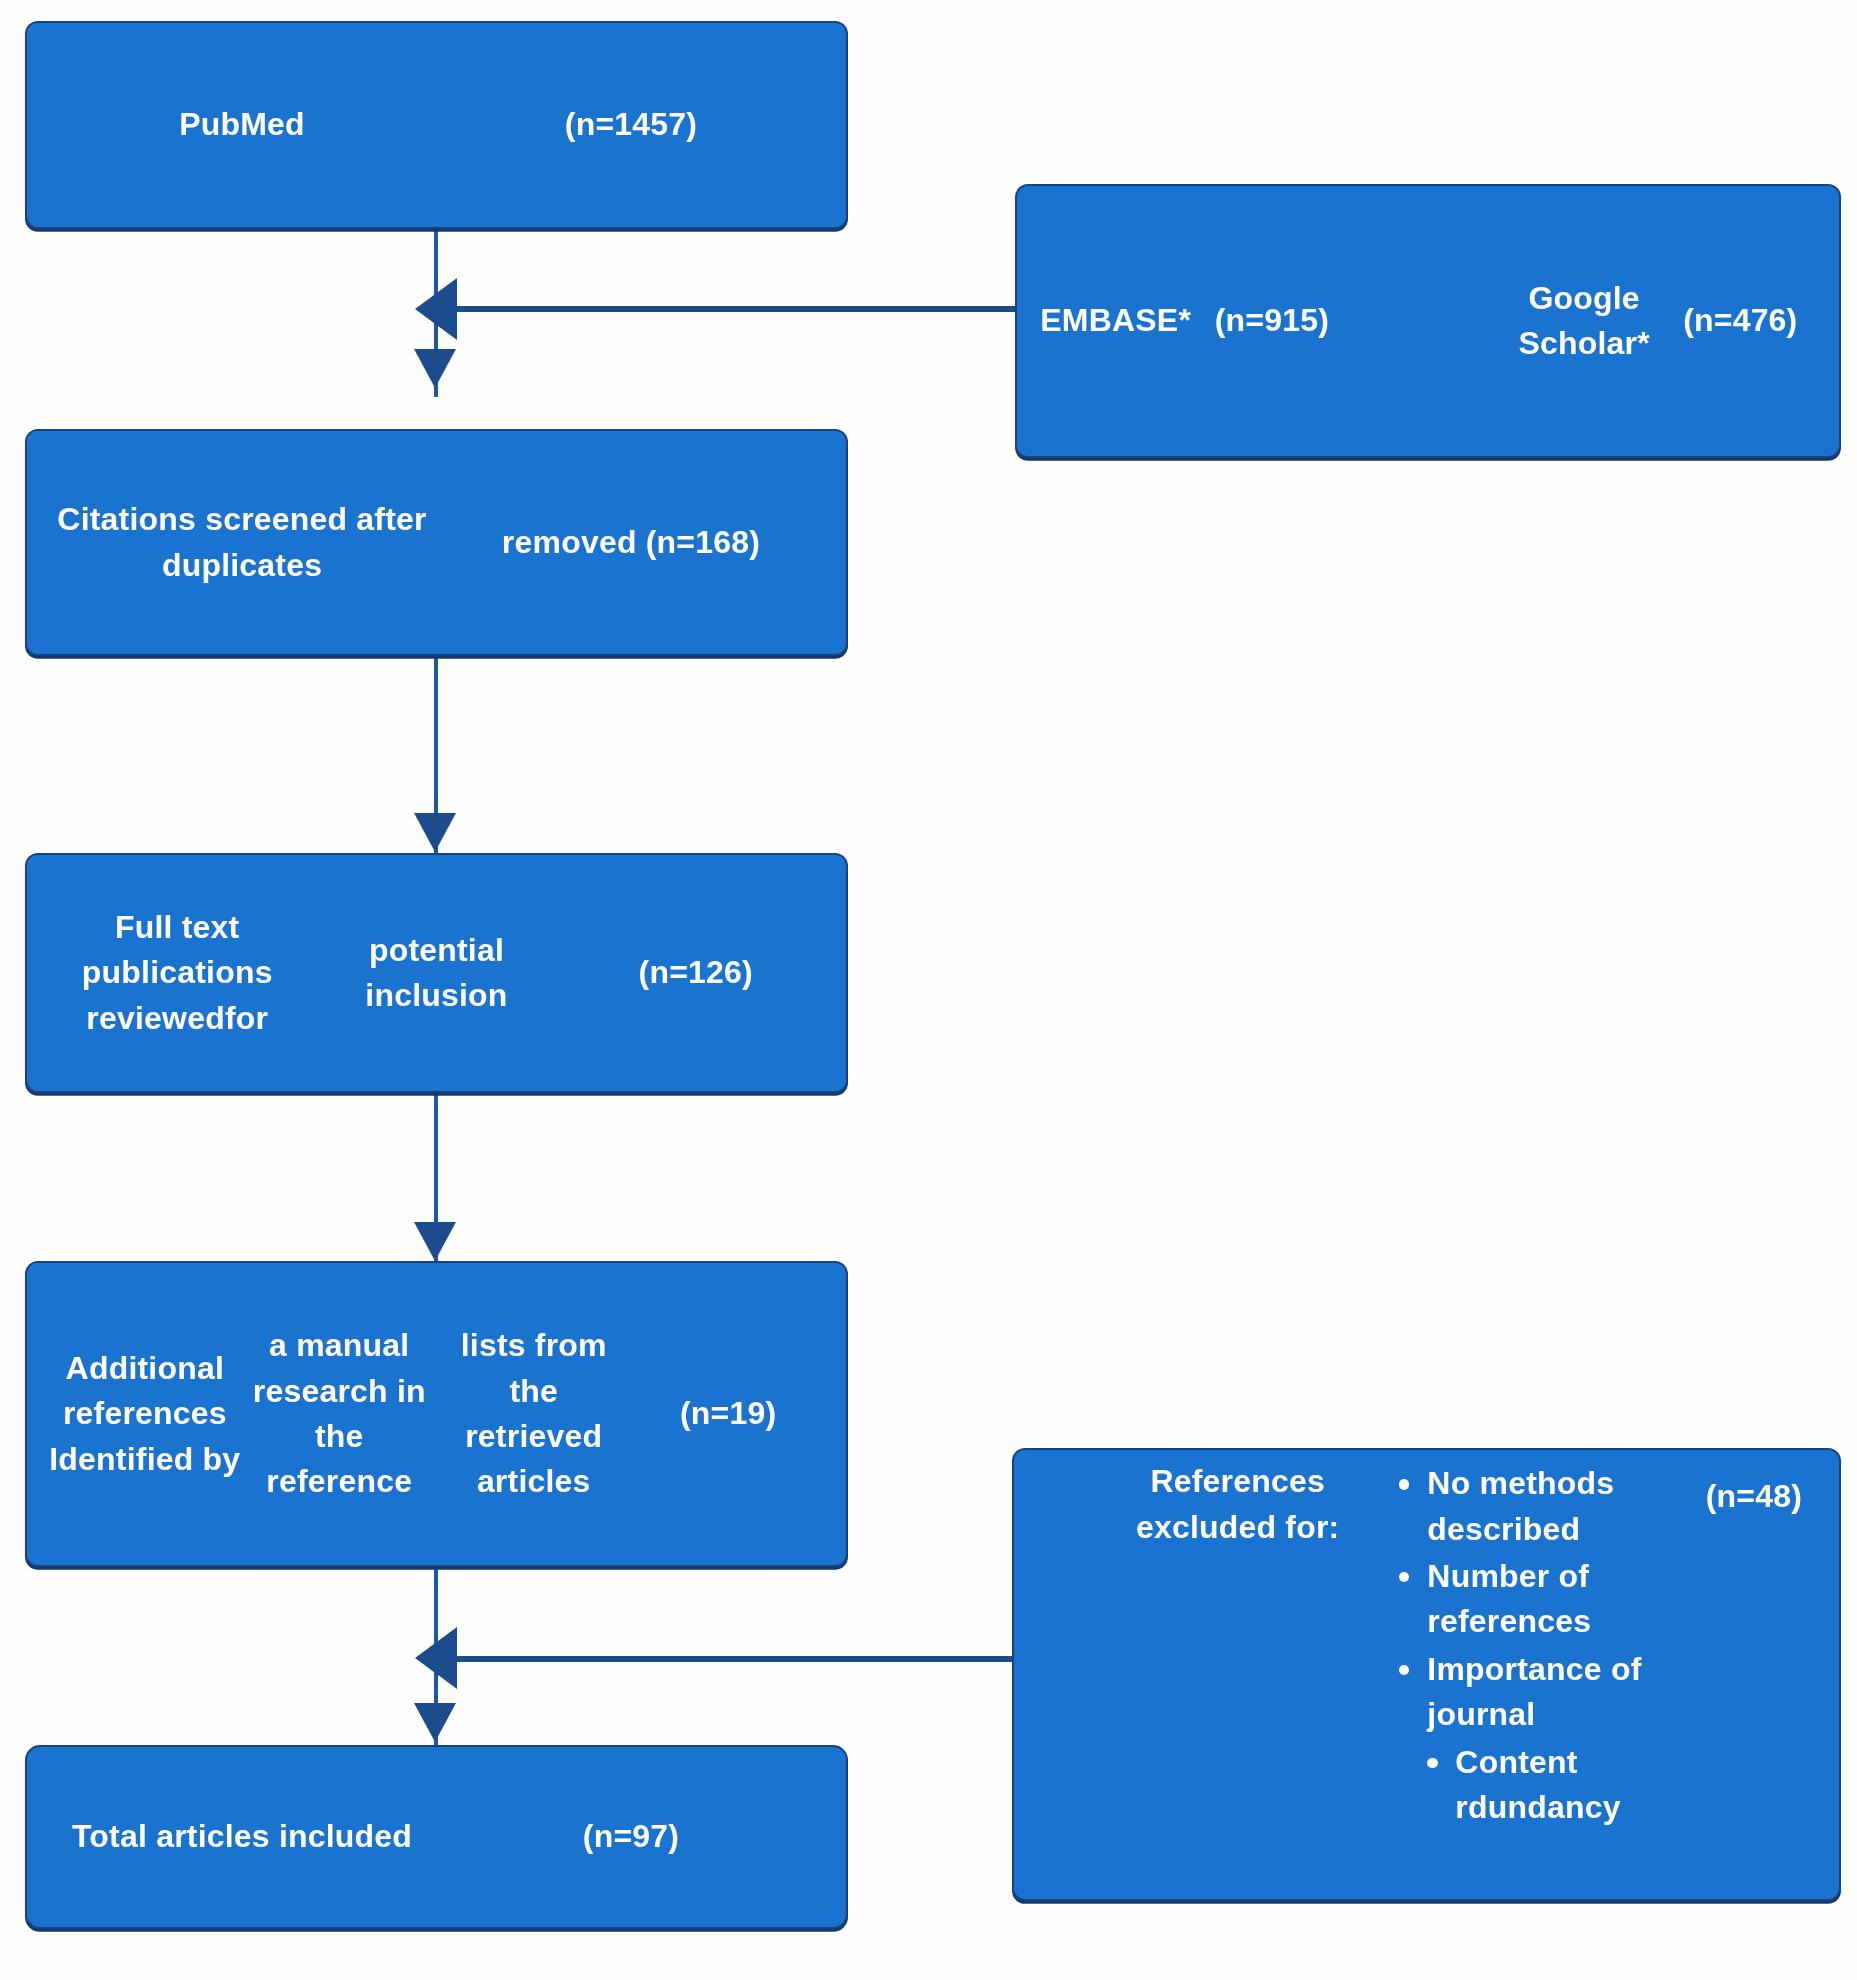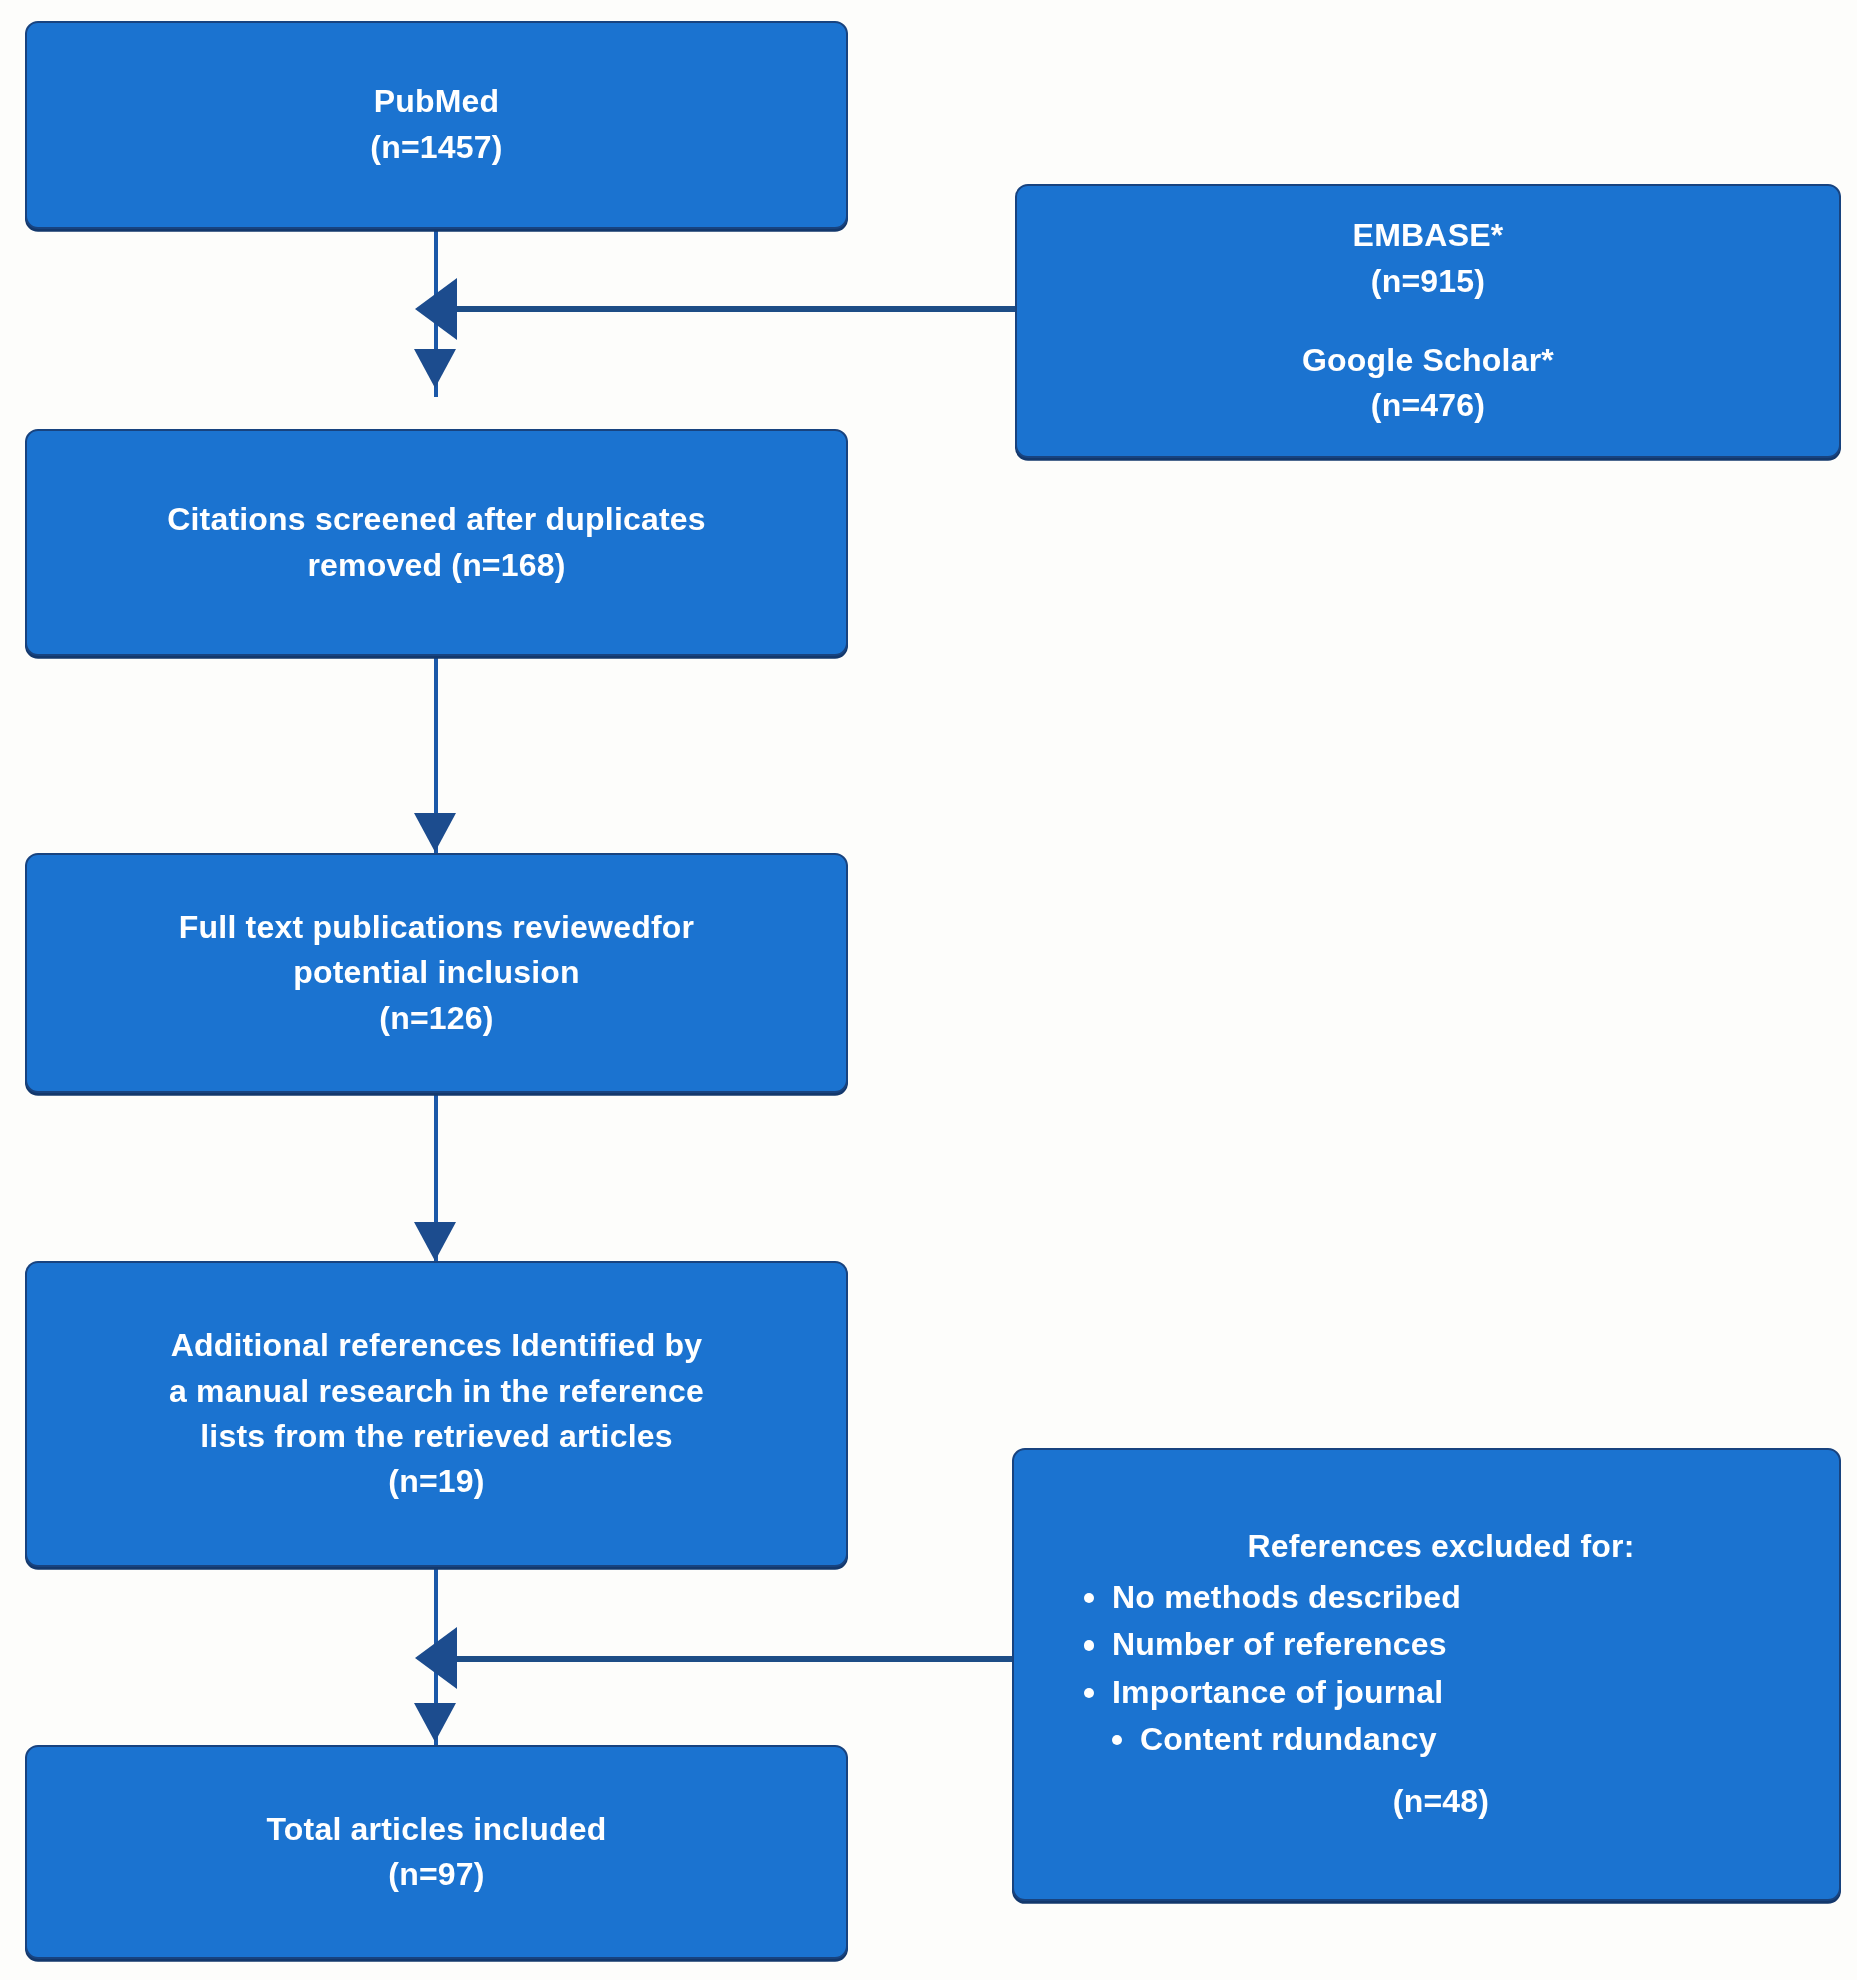--- a/index.html
+++ b/index.html
@@ -18,21 +18,21 @@
 
   
   .node {
     position: absolute;
     box-sizing: border-box;
     background: #1b73d0;
     border: 2.8px solid #18437f;
     border-radius: 13px;
     box-shadow: 0 2.8px 0 0 #13386c;
     display: flex;
-    flex-direction: column;
+    flex-direction: row;
     align-items: center;
     justify-content: center;
     color: #ffffff;
     text-align: center;
     line-height: 1.42;
     font-size: 32px;
     font-weight: 600;
     letter-spacing: 0.2px;
     padding: 9.4px 20.6px;
   }
@@ -159,19 +159,19 @@
     <div class="hdr">References excluded for:</div>
     <ul>
       <li>No methods described</li>
       <li>Number of references</li>
       <li>Importance of journal</li>
       <li class="indented">Content rdundancy</li>
     </ul>
     <div class="tail">(n=48)</div>
   </div>
 
-  <div class="node" style="left:25px; top:1745px; width:823px; height:214px;">
+  <div class="node" style="left:25px; top:1745px; width:823px; height:184px;border-radius:15px;">
     <span class="ln">Total articles included</span>
     <span class="ln">(n=97)</span>
   </div>
 
 </div>
 
 
 </body></html>

